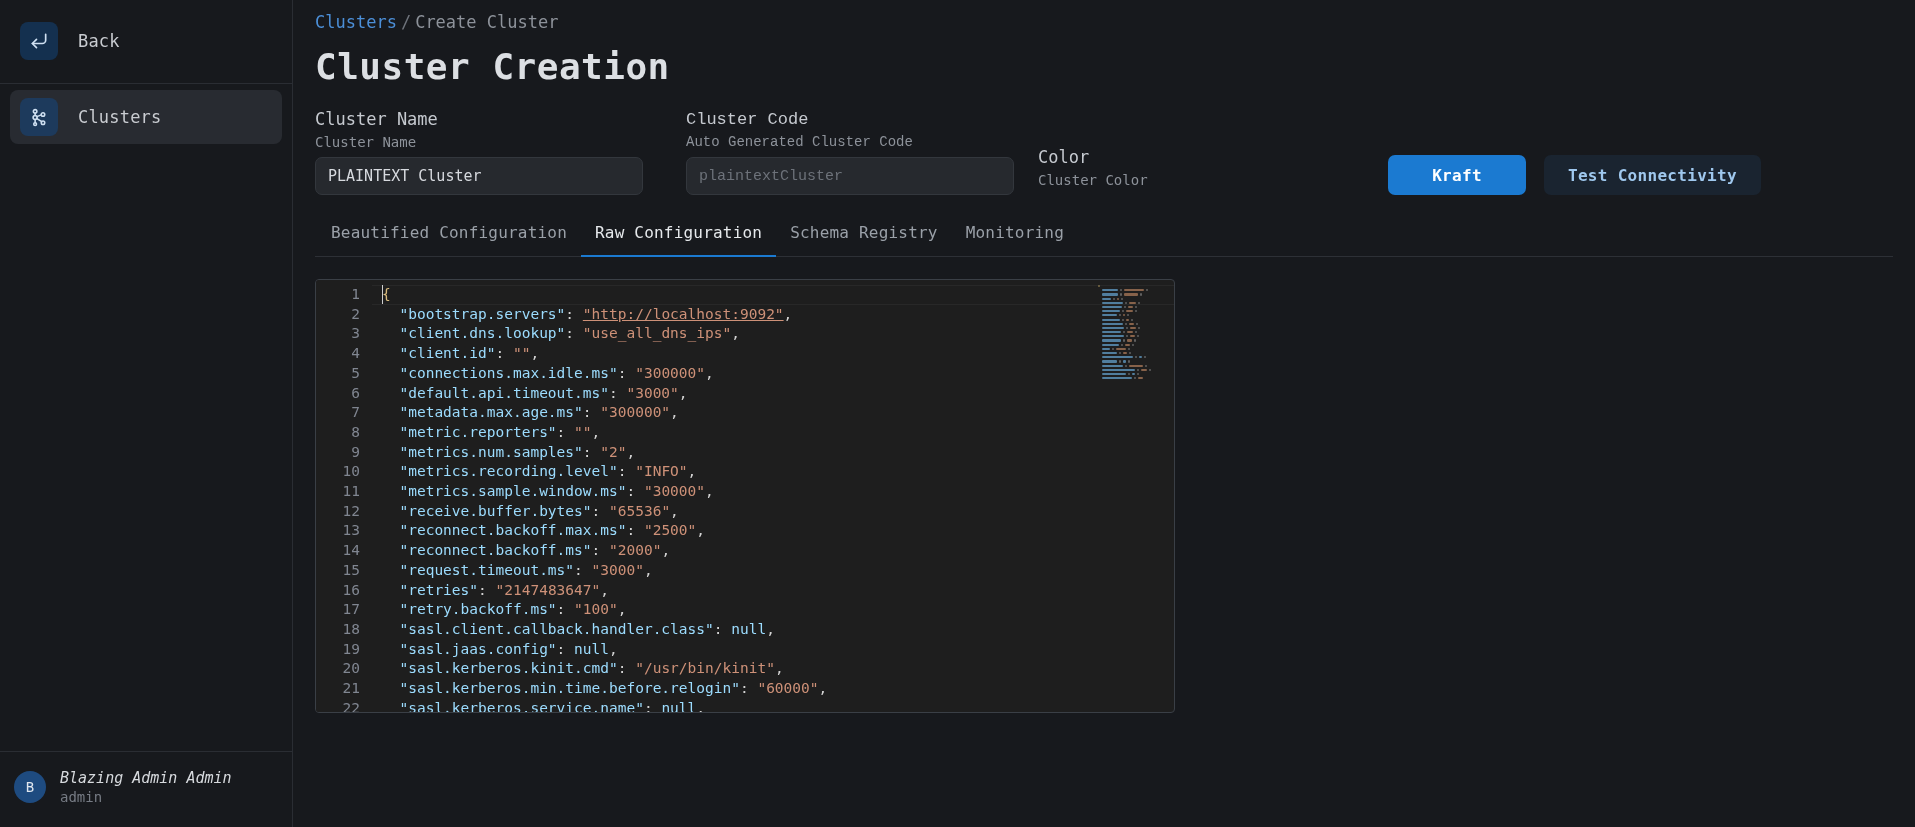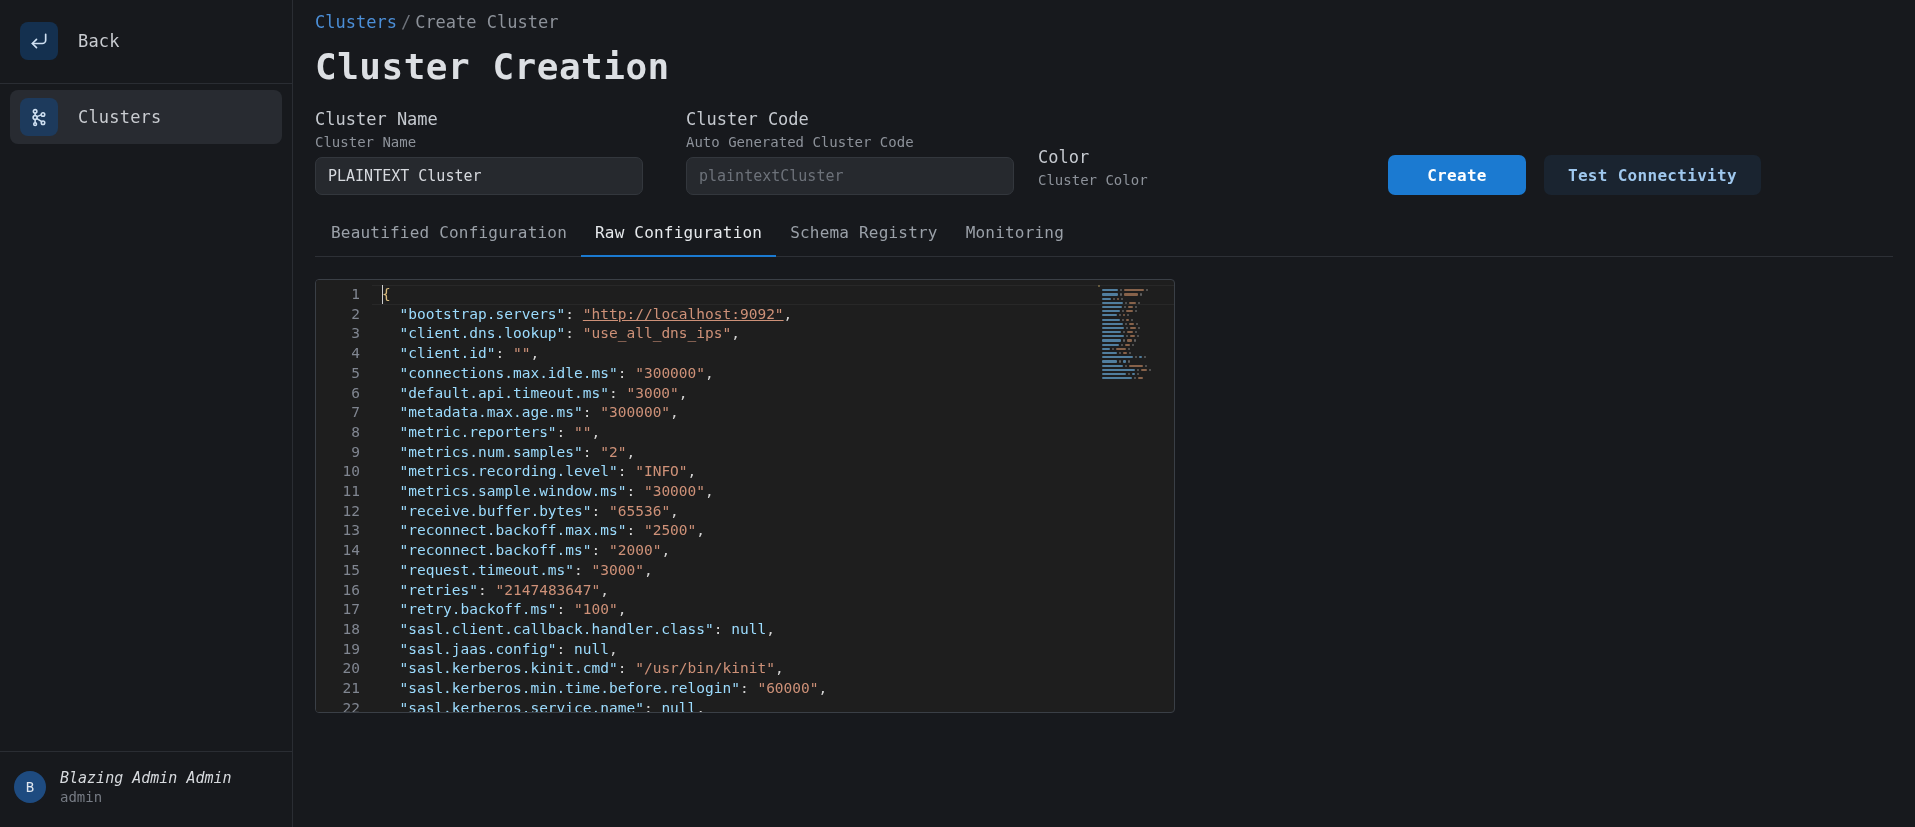--- a/index.html
+++ b/index.html
@@ -63,21 +63,21 @@
 
   .page-title {
     font-size: 36px; font-weight: bold; color: #dcdfe3;
     letter-spacing: .5px; margin: 14px 0 22px 0;
   }
 
   
   .form-row { display: flex; align-items: flex-end; gap: 0; }
   .field { display: flex; flex-direction: column; justify-content: center; }
   .f-name { width: 328px; margin-right: 0; }
-  .f-code { width: 328px; margin-left: 0; }
+  .f-code { width: 328px; margin-left: 0; font-family: Liberation Mono, monospace; }
   .f-color { width: 328px; }
   .f-title { font-size: 17px; color: #c6cad0; margin-bottom: 5px; }
   .f-sub { font-size: 14px; color: #8d929a; margin-bottom: 7px; }
   .inp {
     height: 38px; background: #26292e; border: 1px solid #33373d;
     border-radius: 7px; display: flex; align-items: center;
     padding: 0 12px; font-size: 15px; color: #d7dadf;
     cursor: text;
   }
   .inp.ph { color: #6d727a; }
@@ -231,21 +231,21 @@
 
         <div class="gapB"></div>
 
         <div class="field f-color">
           <span class="f-title">Color</span>
           <span class="f-sub">Cluster Color</span>
         </div>
 
         <div class="gapC"></div>
 
-        <div class="btn btn-create">Create</div>
+        <div class="btn btn-create">Kraft</div>
 
         <div class="gapD"></div>
 
         <div class="btn btn-test">Test Connectivity</div>
       </div>
 
       <div class="tabs" id="tabs">
           <div class="tab">Beautified Configuration</div>
           <div class="tab active">Raw Configuration</div>
           <div class="tab">Schema Registry</div>

